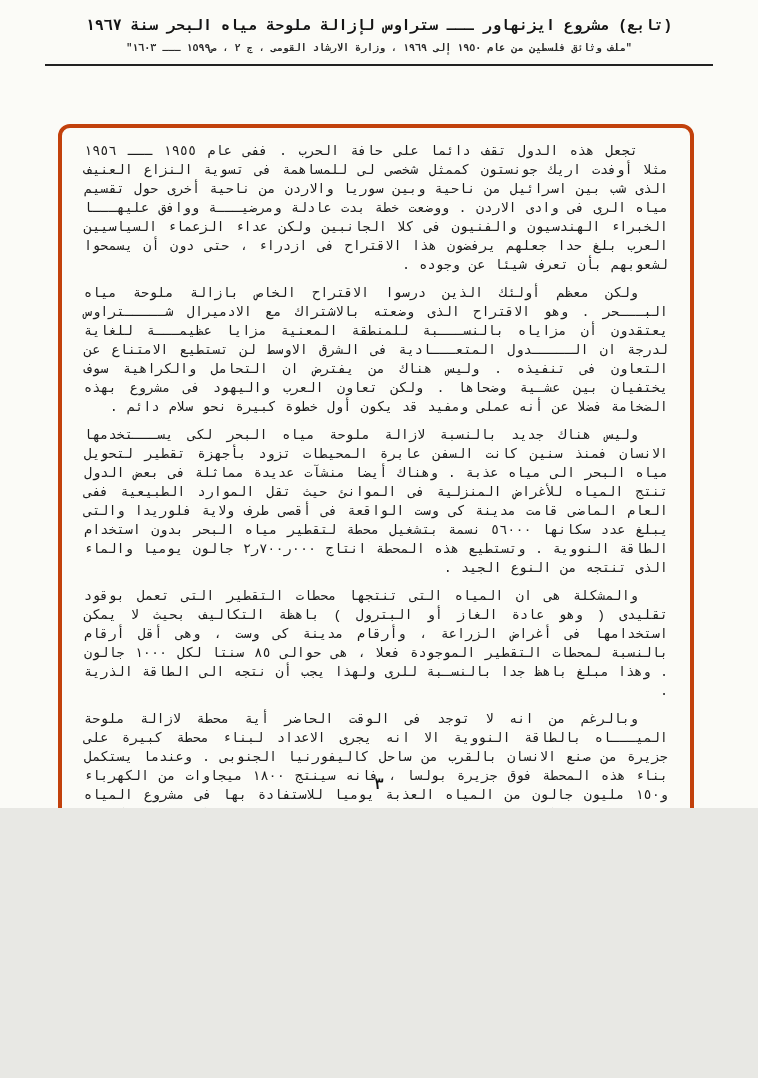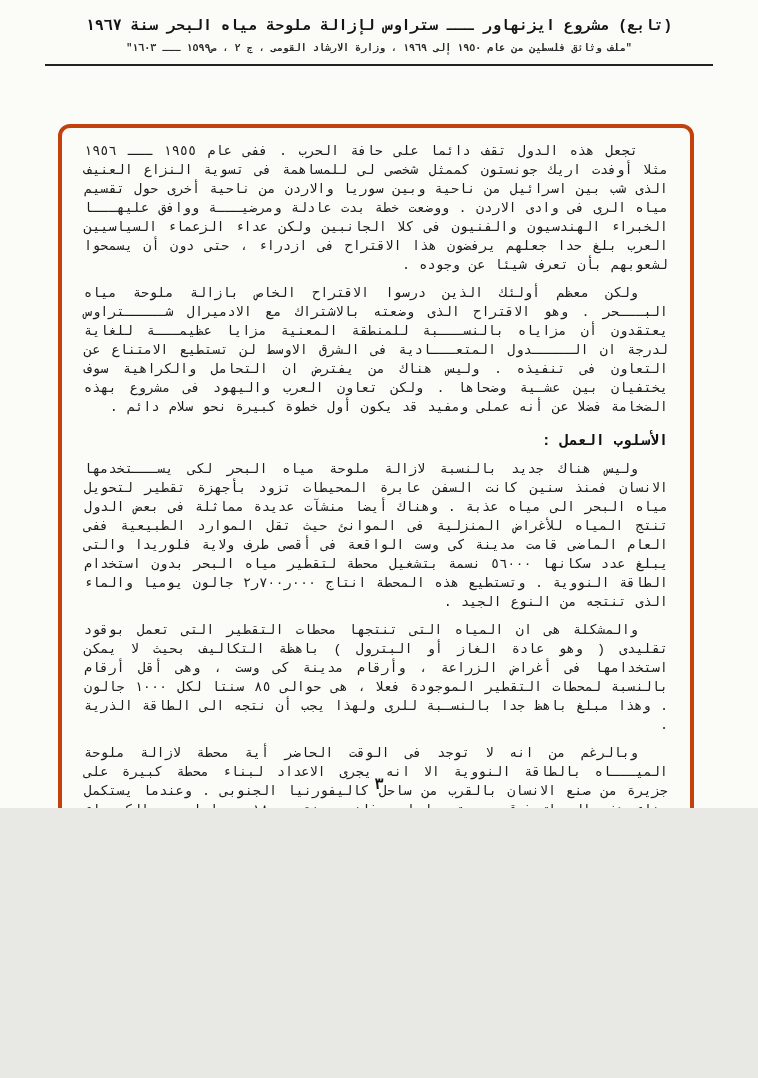--- a/index.html
+++ b/index.html
@@ -83,21 +83,20 @@
   <header class="doc-header">
     <div class="doc-title">(تابع) مشروع ايزنهاور ـــ ستراوس لإزالة ملوحة مياه البحر سنة ١٩٦٧</div>
     <div class="doc-source">"ملف وثائق فلسطين من عام ١٩٥٠ إلى ١٩٦٩ ، وزارة الارشاد القومى ، ج ٢ ، ص١٥٩٩ ـــ ١٦٠٣"</div>
     <div class="header-rule"></div>
   </header>
 
   <main class="green-box">
     <p class="para">تجعل هذه الدول تقف دائما على حافة الحرب . ففى عام ١٩٥٥ ـــ ١٩٥٦ مثلا أوفدت اريك جونستون كممثل شخصى لى للمساهمة فى تسوية النزاع العنيف الذى شب بين اسرائيل من ناحية وبين سوريا والاردن من ناحية أخرى حول تقسيم مياه الرى فى وادى الاردن . ووضعت خطة بدت عادلة ومرضيـــة ووافق عليهـــا الخبراء الهندسيون والفنيون فى كلا الجانبين ولكن عداء الزعماء السياسيين العرب بلغ حدا جعلهم يرفضون هذا الاقتراح فى ازدراء ، حتى دون أن يسمحوا لشعوبهم بأن تعرف شيئا عن وجوده .</p>
     <p class="para">ولكن معظم أولئك الذين درسوا الاقتراح الخاص بازالة ملوحة مياه البـــحر . وهو الاقتراح الذى وضعته بالاشتراك مع الادميرال شـــــتراوس يعتقدون أن مزاياه بالنســـبة للمنطقة المعنية مزايا عظيمـــة للغاية لدرجة ان الـــــدول المتعـــادية فى الشرق الاوسط لن تستطيع الامتناع عن التعاون فى تنفيذه . وليس هناك من يفترض ان التحامل والكراهية سوف يختفيان بين عشـية وضحاها . ولكن تعاون العرب واليهود فى مشروع بهذه الضخامة فضلا عن أنه عملى ومفيد قد يكون أول خطوة كبيرة نحو سلام دائم .</p>
 
-    <h2 class="section-heading">الأسلوب العمل :</h2>
 
     <p class="para">وليس هناك جديد بالنسبة لازالة ملوحة مياه البحر لكى يســـتخدمها الانسان فمنذ سنين كانت السفن عابرة المحيطات تزود بأجهزة تقطير لتحويل مياه البحر الى مياه عذبة . وهناك أيضا منشآت عديدة مماثلة فى بعض الدول تنتج المياه للأغراض المنزلية فى الموانئ حيث تقل الموارد الطبيعية ففى العام الماضى قامت مدينة كى وست الواقعة فى أقصى طرف ولاية فلوريدا والتى يبلغ عدد سكانها ٥٦٠٠٠ نسمة بتشغيل محطة لتقطير مياه البحر بدون استخدام الطاقة النووية . وتستطيع هذه المحطة انتاج ٠٠٠ر٧٠٠ر٢ جالون يوميا والماء الذى تنتجه من النوع الجيد .</p>
     <p class="para">والمشكلة هى ان المياه التى تنتجها محطات التقطير التى تعمل بوقود تقليدى ( وهو عادة الغاز أو البترول ) باهظة التكاليف بحيث لا يمكن استخدامها فى أغراض الزراعة ، وأرقام مدينة كى وست ، وهى أقل أرقام بالنسبة لمحطات التقطير الموجودة فعلا ، هى حوالى ٨٥ سنتا لكل ١٠٠٠ جالون . وهذا مبلغ باهظ جدا بالنسـبة للرى ولهذا يجب أن نتجه الى الطاقة الذرية .</p>
     <p class="para">وبالرغم من انه لا توجد فى الوقت الحاضر أية محطة لازالة ملوحة الميـــاه بالطاقة النووية الا انه يجرى الاعداد لبناء محطة كبيرة على جزيرة من صنع الانسان بالقرب من ساحل كاليفورنيا الجنوبى . وعندما يستكمل بناء هذه المحطة فوق جزيرة بولسا ، فانه سينتج ١٨٠٠ ميجاوات من الكهرباء و١٥٠ مليون جالون من المياه العذبة يوميا للاستفادة بها فى مشروع المياه بالمنطقة . وتكاليف انتاج الميـاه فى هذه المحطة تقل بكثير عن تكاليف انتاجها بواسطة أى نظام حال . والطريقة المستخدمة فى ازالة ملوحة مياه البحر بواسطة الطاقة الذرية هى نفس الطريقة المتبعة تقريبا فى محطات التقطير التى تعمل بالوقود التقليدى ـــ عملية تقطير تمر خلالها مياه البحر بسلسلة طويلة من غرف التبخير ولكن الحرارة اللازمة فى هذه الحالة سوف تأتى من المفاعل الذرية .</p>
   </main>
 
   <footer>
     <div class="page-number">٣</div>
   </footer>
 

